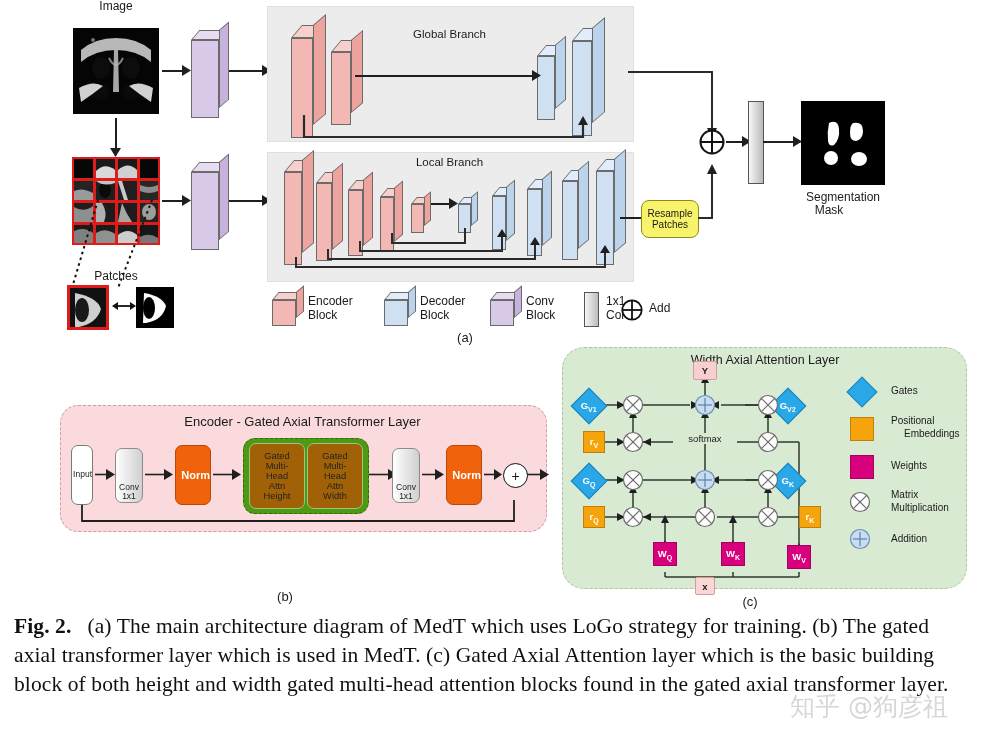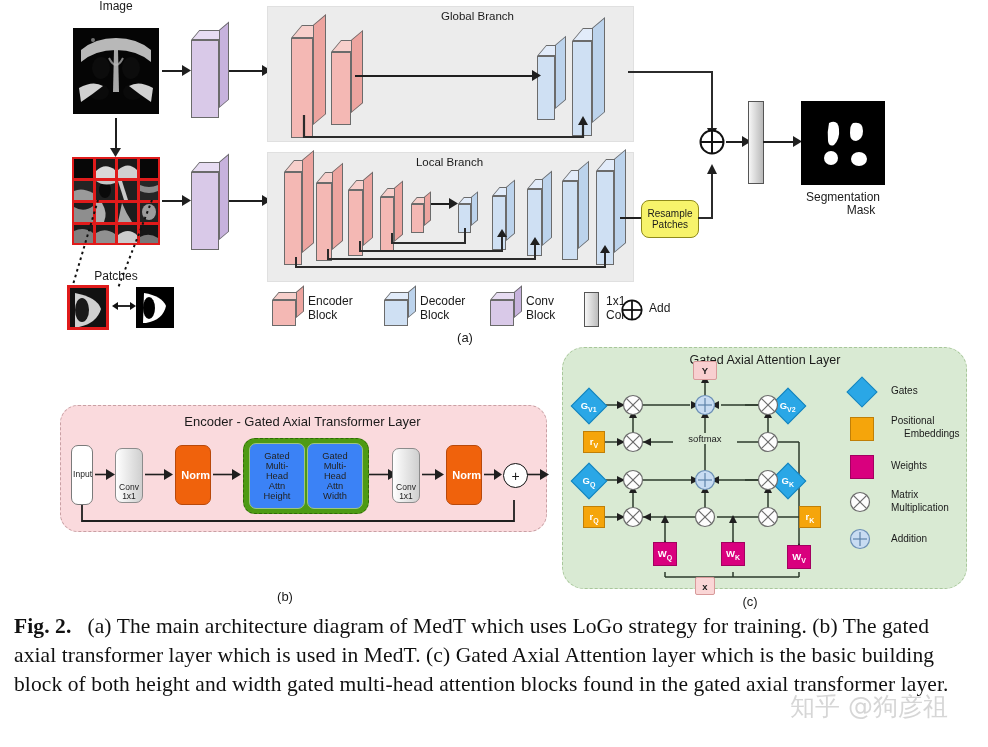--- a/index.html
+++ b/index.html
@@ -22,21 +22,21 @@
   
   .imgbox{position:absolute;background:#000;}
   
   .bPanel{background:#fadadd;border:1.5px dashed #c9a0a4;border-radius:18px;}
   .rbox{position:absolute;border-radius:7px;box-sizing:border-box;display:flex;
         align-items:center;justify-content:flex-end;text-align:center;line-height:1.12;}
   .grad{background:linear-gradient(to right,#ffffff 0%,#e9e9e9 45%,#cfcfcf 100%);border:1px solid #8c8c8c;color:#222;}
   .orange{background:#f0620c;border:1px solid #b8480a;color:#ffffff;font-weight:bold;}
   .white{background:#ffffff;border:1px solid #7a7a7a;color:#222;}
   .greenWrap{background:#4e9a14;border:1.5px dashed #2f6b06;border-radius:12px;}
-  .greenIn{background:#3b82f6;border:1px solid #9ec481;border-radius:7px;color:#222;}
+  .greenIn{background:#a16207;border:1px solid #9ec481;border-radius:7px;color:#222;}
   
   .cPanel{background:#d9ead3;border:1.5px dashed #a8c79a;border-radius:22px;}
   .diam{position:absolute;background:#2aa7e6;border:1px solid #1784bb;
         transform:rotate(45deg);display:flex;align-items:center;justify-content:center;}
   .diamT{transform:rotate(-45deg);color:#fff;font-size:9.5px;font-weight:bold;}
   .sq{position:absolute;display:flex;align-items:center;justify-content:center;
       box-sizing:border-box;font-size:9.5px;font-weight:bold;}
   .posemb{background:#f5a50b;border:1px solid #c07f07;color:#fff;}
   .weight{background:#d9007e;border:1px solid #a30060;color:#fff;}
   .xbox{background:#fad6d6;border:1px solid #d89a9a;color:#1a1a1a;}
@@ -166,21 +166,21 @@
   </svg>
   <div class="abs" style="left:136px;top:287px;width:38px;height:41px;background:#000;">
     <svg width="38" height="41" viewBox="0 0 38 41">
       <rect width="38" height="41" fill="#000"></rect>
       <path d="M8 6 q18 3 22 13 q-3 14 -20 17 h-3 z" fill="#fff"></path>
       <ellipse cx="13" cy="21" rx="6" ry="11" fill="#000"></ellipse>
     </svg>
   </div>
 
   <div class="abs grayPanel" style="left:267px;top:6px;width:365px;height:134px;"></div>
-  <div class="abs panelTitle" style="left:267px;top:10px;width:365px;margin-left:28px;">Global Branch</div>
+  <div class="abs panelTitle" style="left:267px;top:28px;width:365px;">Global Branch</div>
 
   <div class="blk enc" style="left:291px;top:25px;width:22px;height:113px;">
     <div class="face" style="height:100px;"></div>
     <div class="top" style="left:0;top:0;width:22px;height:13px;transform:skewX(-40deg);transform-origin:bottom left;"></div>
     <div class="side" style="left:22px;top:0;width:13px;height:100px;transform:skewY(-40deg);transform-origin:top left;"></div>
   </div>
   <div class="blk enc" style="left:331px;top:40px;width:20px;height:85px;">
     <div class="face" style="height:73px;"></div>
     <div class="top" style="left:0;top:0;width:20px;height:12px;transform:skewX(-40deg);transform-origin:bottom left;"></div>
     <div class="side" style="left:20px;top:0;width:12px;height:73px;transform:skewY(-40deg);transform-origin:top left;"></div>
@@ -311,21 +311,21 @@
   <div class="imgbox" style="left:801px;top:101px;width:84px;height:84px;">
     <svg width="84" height="84" viewBox="0 0 84 84">
       <rect width="84" height="84" fill="#000"></rect>
       <path d="M28 22 q9 -4 10 6 q1 10 -5 16 q-5 2 -6 -4 q-1 -9 1 -18 z" fill="#fff"></path>
       <path d="M52 22 q10 -2 10 8 q0 8 -7 10 q-6 0 -6 -8 q0 -8 3 -10 z" fill="#fff"></path>
       <ellipse cx="30" cy="57" rx="7" ry="7" fill="#fff"></ellipse>
       <ellipse cx="58" cy="58" rx="8" ry="7" fill="#fff"></ellipse>
     </svg>
   </div>
   <div class="abs lbl" style="left:790px;top:191px;width:106px;">Segmentation</div>
-  <div class="abs lbl" style="left:808px;top:204px;width:106px;">Mask</div>
+  <div class="abs lbl" style="left:776px;top:204px;width:106px;">Mask</div>
 
   <div class="abs" style="left:272px;top:290px;width:420px;height:40px;">
 
     <div class="blk enc" style="left:0px;top:2px;width:24px;height:34px;">
       <div class="face" style="height:26px;"></div>
       <div class="top" style="left:0;top:0;width:24px;height:8px;transform:skewX(-40deg);transform-origin:bottom left;"></div>
       <div class="side" style="left:24px;top:0;width:8px;height:26px;transform:skewY(-40deg);transform-origin:top left;"></div>
     </div>
     <div class="abs lbl" style="left:36px;top:5px;width:60px;text-align:left;">Encoder</div>
     <div class="abs lbl" style="left:36px;top:19px;width:60px;text-align:left;">Block</div>
@@ -439,21 +439,21 @@
   <svg class="abs" style="left:70px;top:100px;" width="460" height="30">
     <polyline points="12,5 12,21 444,21 444,-6" stroke="#1f1f1f" stroke-width="1.8" fill="none"></polyline>
     <polygon points="439,-4 449,-4 444,-13" fill="#1f1f1f"></polygon>
   </svg>
 
   <div class="abs lbl" style="left:260px;top:190px;width:50px;font-size:13px;">(b)</div>
 </div>
 
 <div class="abs" style="left:555px;top:345px;width:433px;height:270px;">
   <div class="abs cPanel" style="left:7px;top:2px;width:403px;height:240px;"></div>
-  <div class="abs panelTitle" style="left:40px;top:8px;width:340px;font-size:12.5px;">Gated Axial Attention Layer</div>
+  <div class="abs panelTitle" style="left:40px;top:8px;width:340px;font-size:12.5px;">Width Axial Attention Layer</div>
 
   <svg class="abs" style="left:0;top:0;" width="433" height="250">
     <g stroke="#2b3a2b" stroke-width="1.5" fill="none">
 
       <line x1="48" y1="60" x2="68" y2="60"></line>
       <line x1="88" y1="60" x2="135" y2="60"></line>
       <line x1="215" y1="60" x2="166" y2="60"></line>
       <line x1="190" y1="60" x2="210" y2="60"></line>
 
       <line x1="50" y1="97" x2="68" y2="97"></line>

